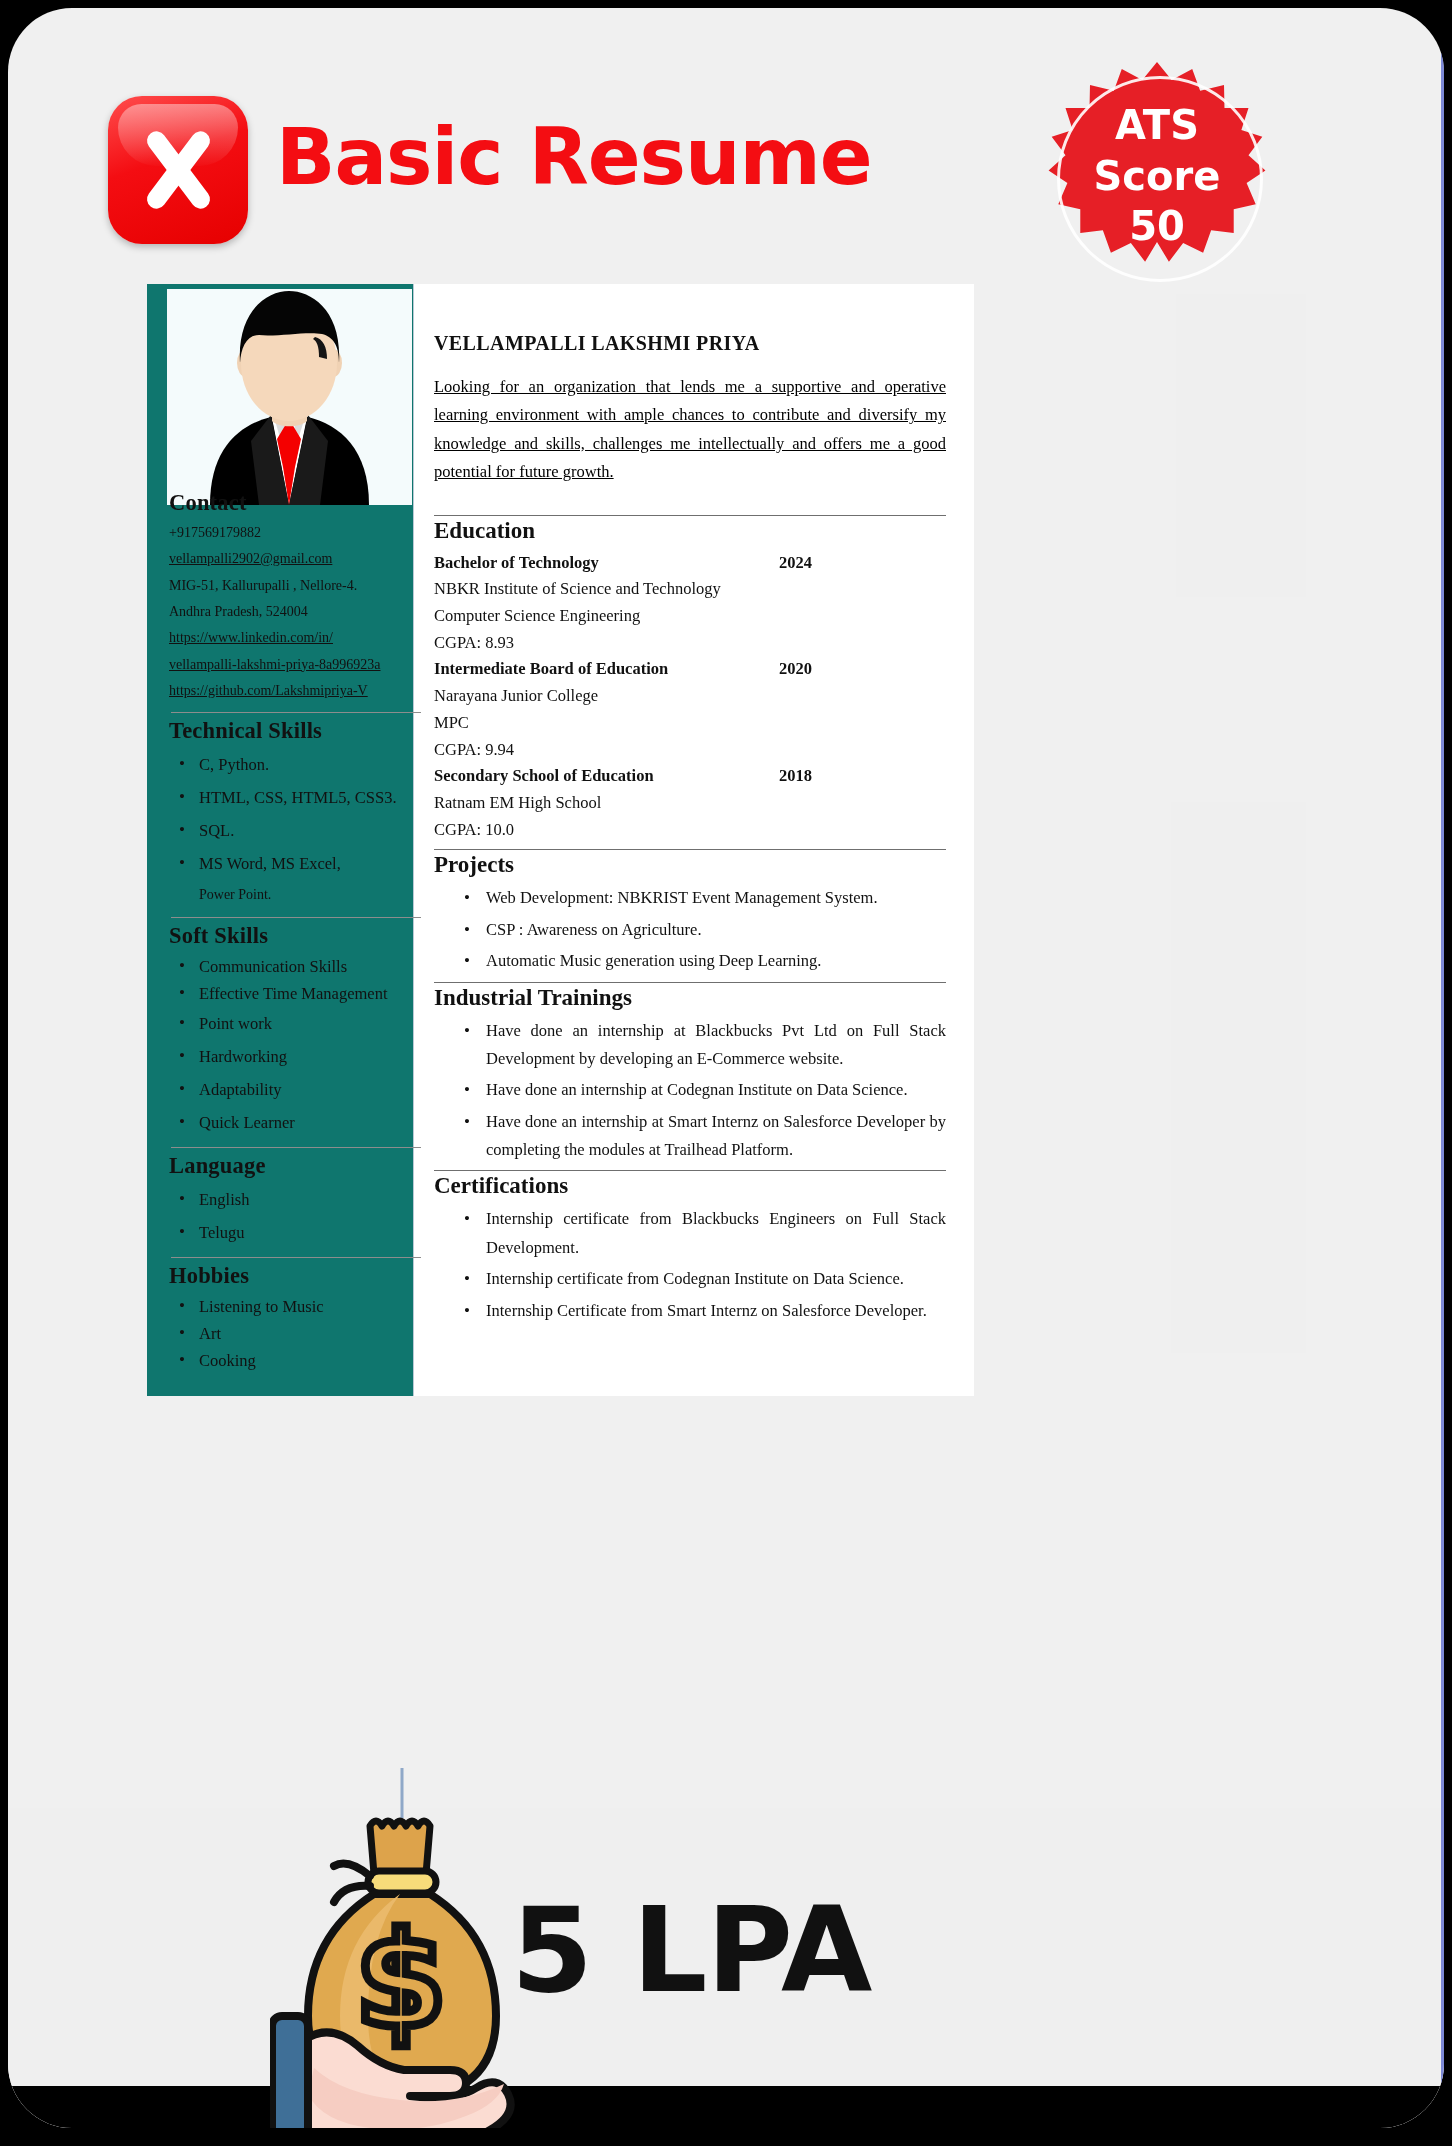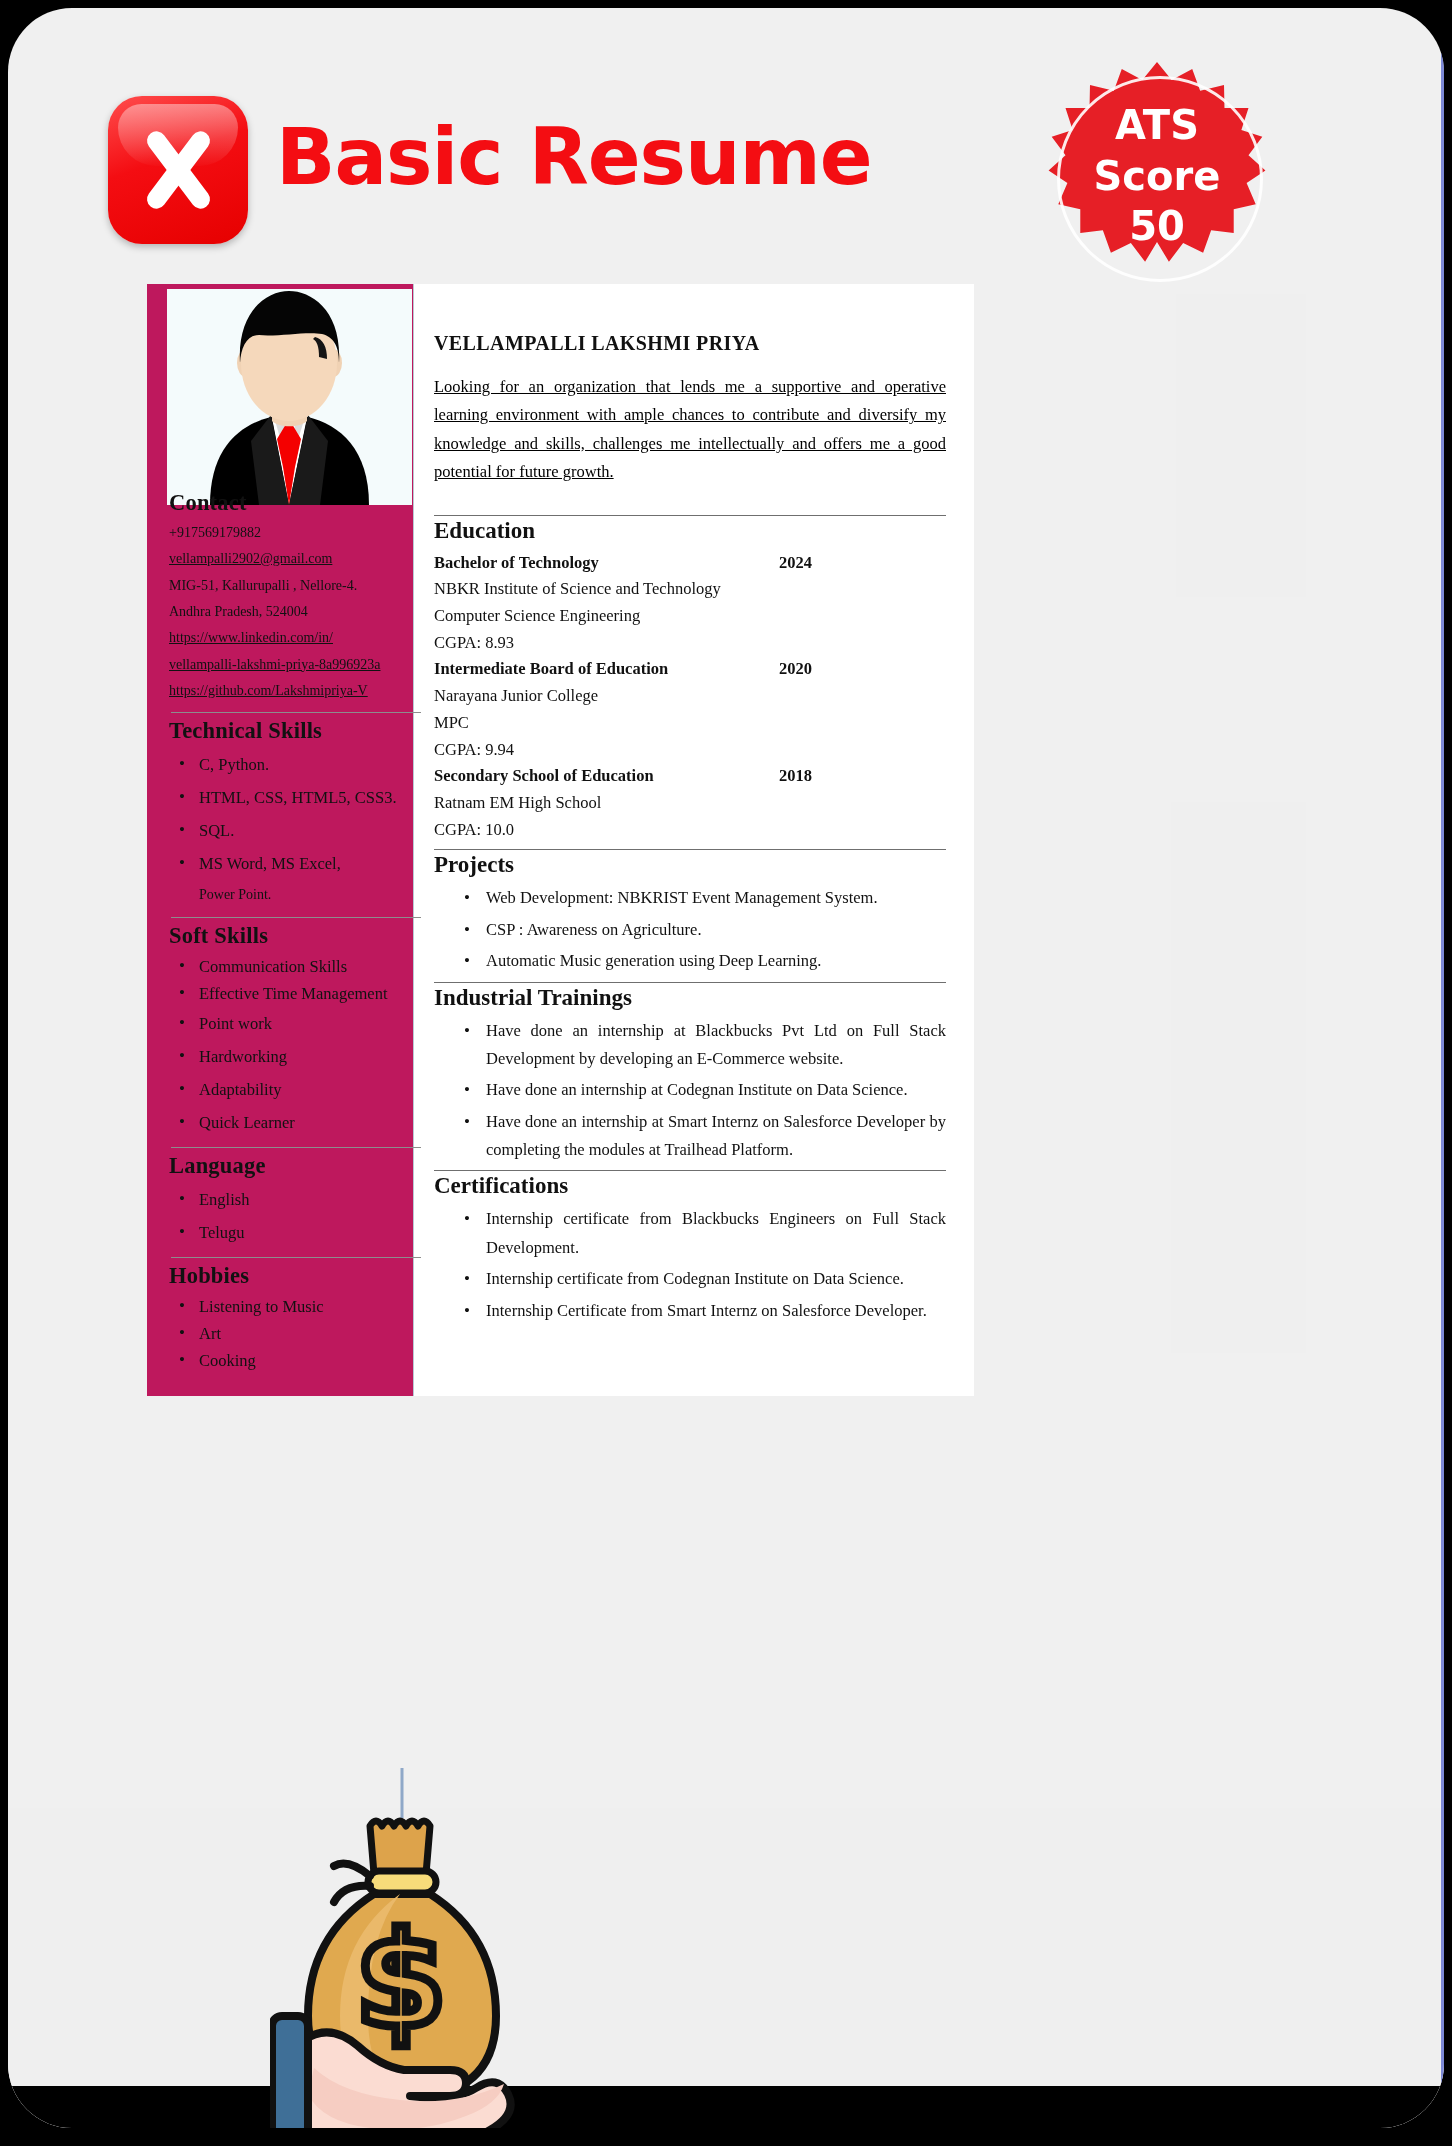--- a/index.html
+++ b/index.html
@@ -169,21 +169,21 @@
 
   #resume-inner {
     position: absolute;
     inset: 0;
     display: flex;
   }
   #col-left {
     width: 280px;
     position: relative;
     border-right: 1px solid #b9c9d4;
-    background: #be185d;
+    background: #0f766e;
     padding: 0;
   }
   #col-right {
     flex: 1;
     position: relative;
     padding: 48px 28px 0 20px;
   }
 
   
   #avatar {
@@ -513,20 +513,21 @@
             <li>Internship Certificate from Smart Internz on Salesforce Developer.</li>
           </ul>
 
         </div>
       </div>
     </div>
 
     <div id="footer"></div>
     <div id="footer-black"></div>
 
+    <div id="lpa-text">5 LPA</div>
 
     <div id="moneybag">
       <svg viewBox="0 0 260 370" width="260" height="370" aria-hidden="true">
 
         <line x1="132" y1="0" x2="132" y2="50" stroke="#8fa8c8" stroke-width="3"></line>
 
         <path d="M100 58 q6 -10 12 0 q6 -10 12 0 q6 -10 12 0 q6 -10 12 0 q6 -10 12 0
                  l-4 48 q-28 10 -52 0 Z" fill="#dda34b" stroke="#111" stroke-width="7" stroke-linejoin="round"></path>
 
         <rect x="98" y="103" width="68" height="22" rx="11" fill="#f7dc7a" stroke="#111" stroke-width="7"></rect>

